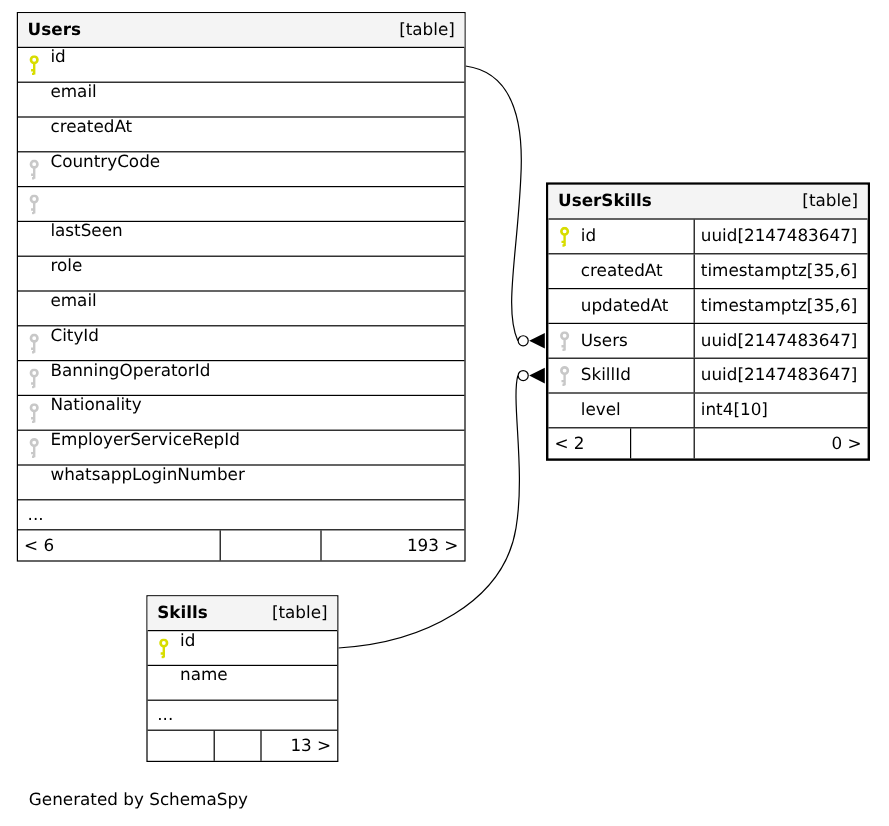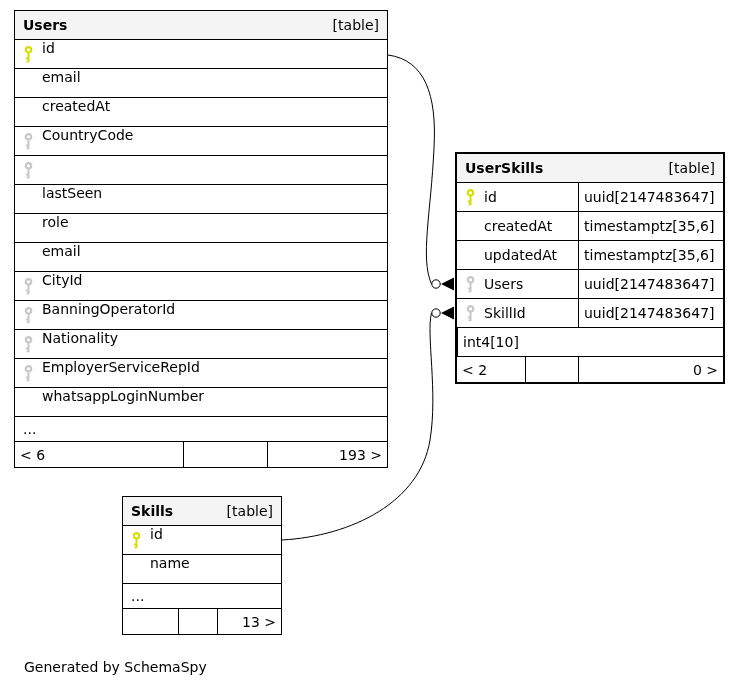--- a/index.html
+++ b/index.html
@@ -196,20 +196,24 @@
             <svg width="9" height="17" viewBox="0 0 9 17">
               <circle cx="4.5" cy="3.8" r="2.7" fill="none" stroke="currentColor" stroke-width="2.2"></circle>
               <path d="M4.5 6.5 V16 M4.5 12.6 H1.9 M4.5 15.6 H2.7" stroke="currentColor" stroke-width="2" fill="none"></path>
             </svg>
           </span>
           <span class="colname">SkillId</span>
         </span>
       <span class="tcell">uuid[2147483647]</span>
     </div>
     <div class="row">
+      <span class="ncell">
+          <span class="keyslot"></span>
+          <span class="colname">level</span>
+        </span>
       <span class="tcell">int4[10]</span>
     </div>
     <div class="tfoot">
       <span class="cell c1">&lt; 2</span>
       <span class="cell c2"></span>
       <span class="cell c3">0 &gt;</span>
     </div>
   </div>
 
   <div class="table skills">

